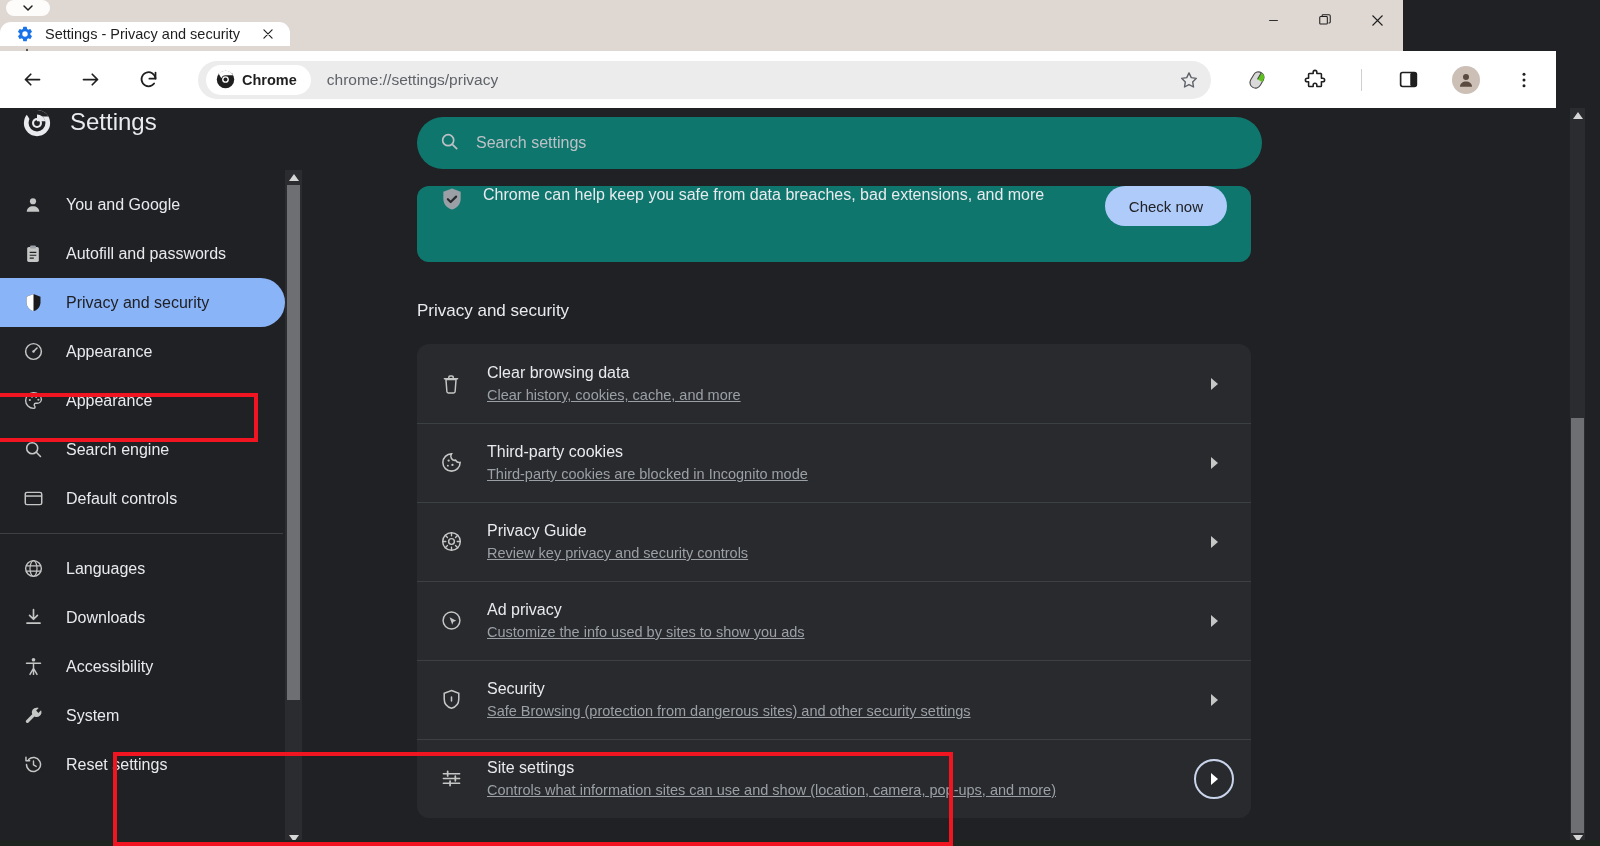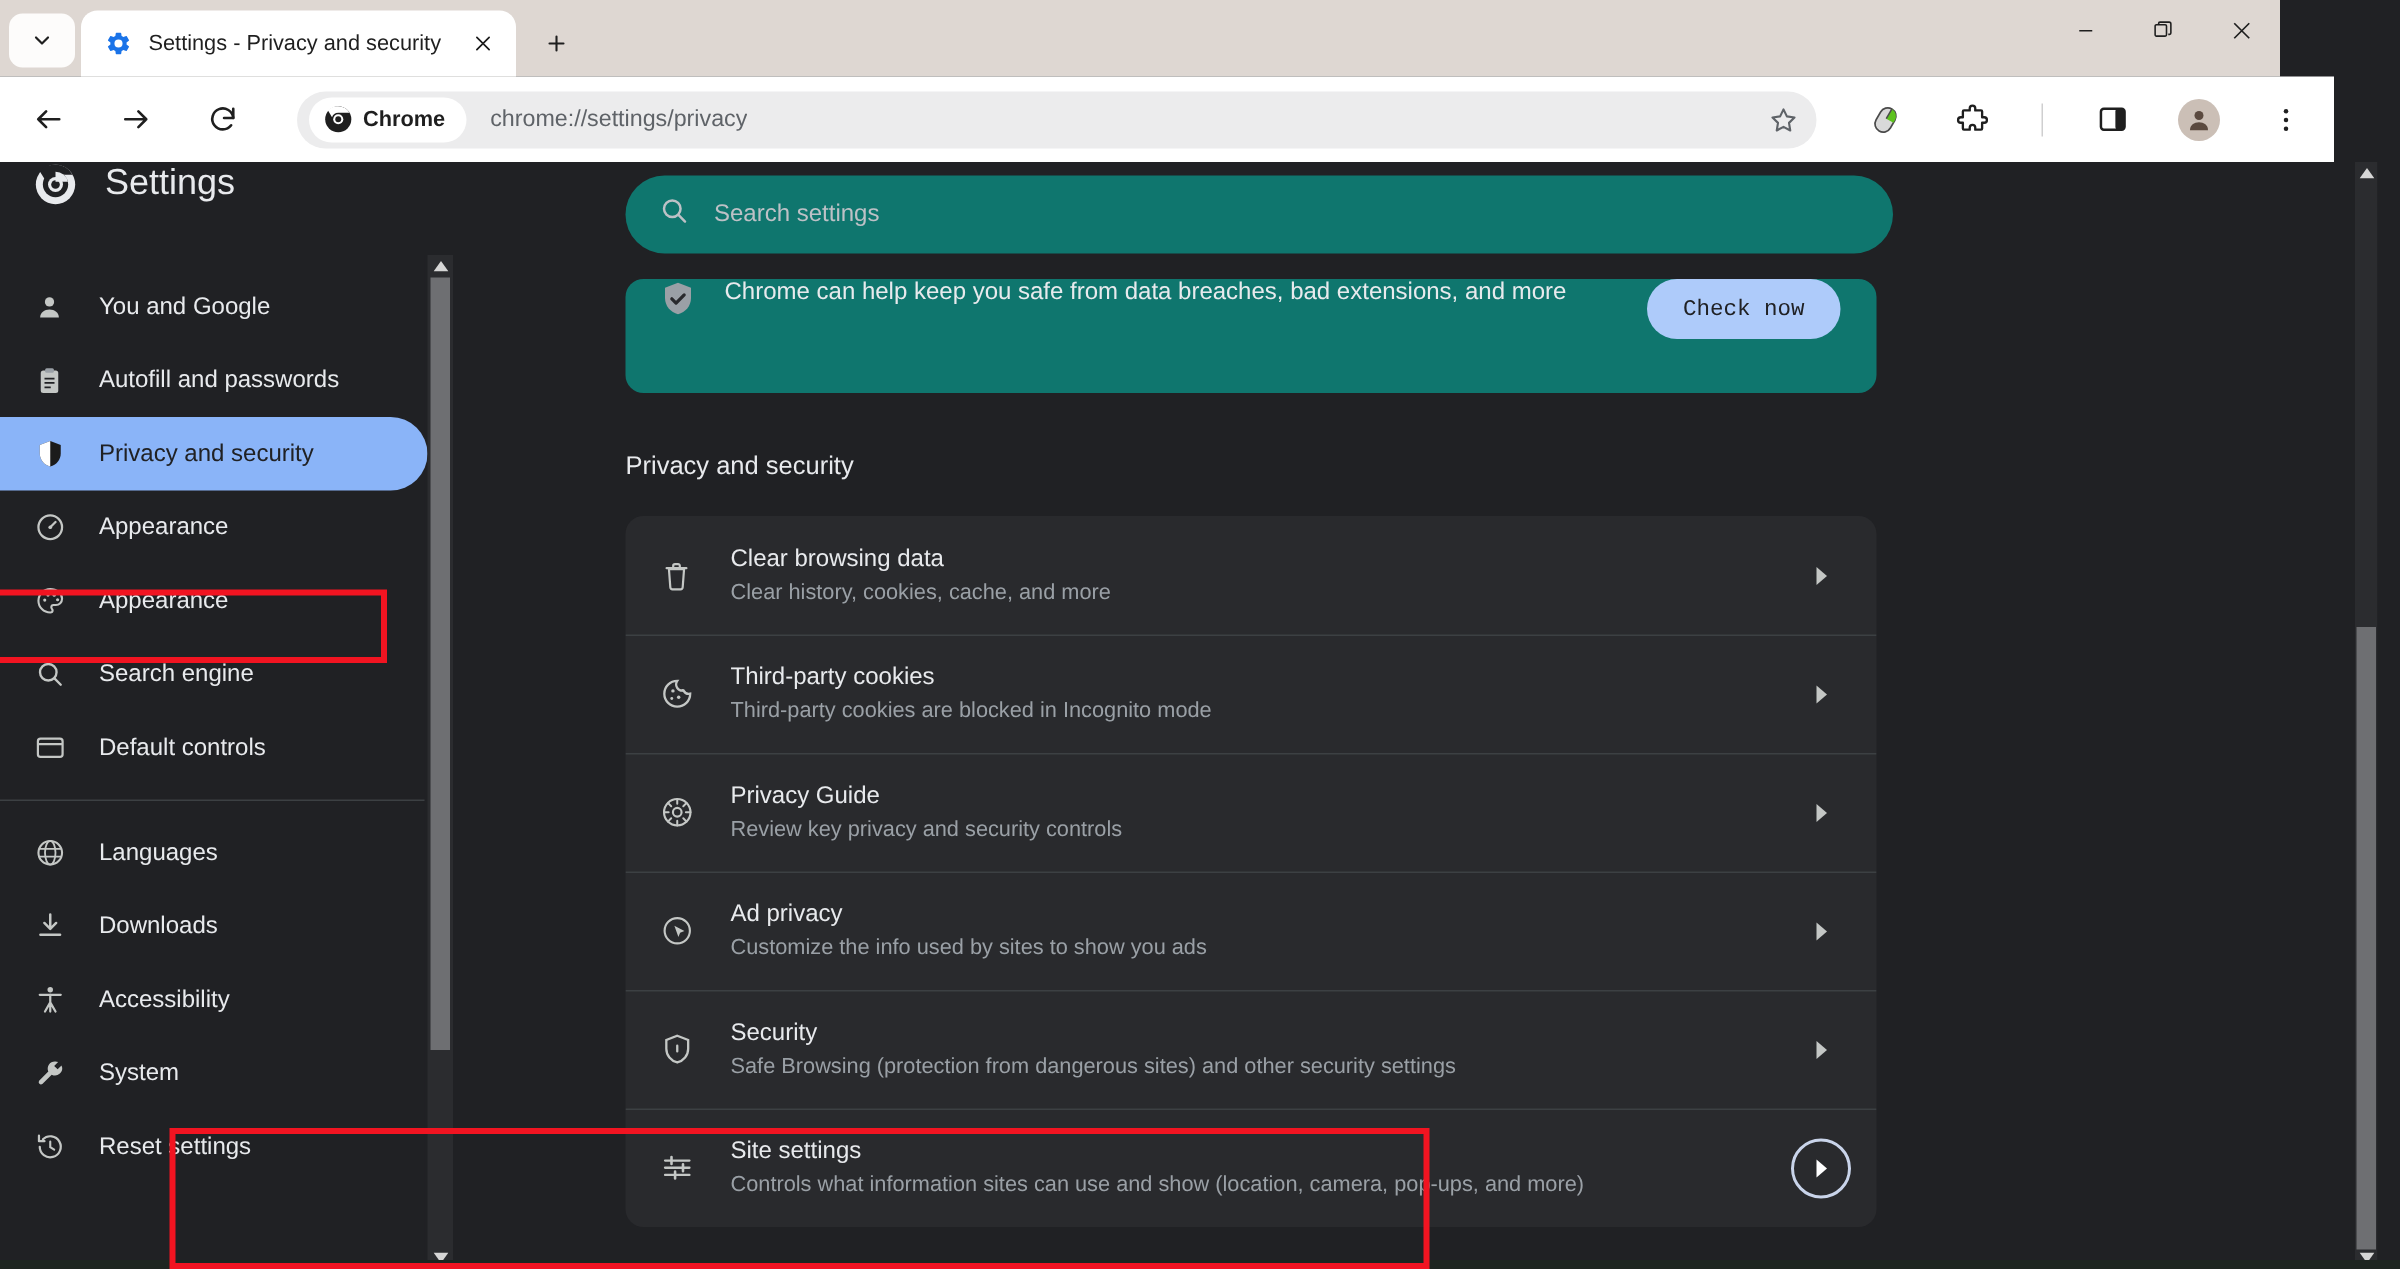--- a/index.html
+++ b/index.html
@@ -5,23 +5,23 @@
   * { box-sizing: border-box; margin: 0; padding: 0; }
   html, body {
     width: 1600px; height: 846px;
     background: #202124;
     font-family: "Liberation Sans", sans-serif;
     overflow: hidden;
   }
 
   
   .tabstrip {
-    position: absolute; left: 0; top: 0; width: 1520px; height: 51px;
+    position: absolute; left: 0; top: 0; width: 1403px; height: 51px;
     background: #ded7d2;
-    display: flex; align-items: flex-end;
+    display: flex;  flex-direction: column;
   }
   .tab-search {
     width: 44px; height: 36px; margin: 0 4px 6px 6px;
     background: #fdfcfb; border-radius: 9px;
     display: flex; align-items: center; justify-content: center;
     cursor: pointer;
   }
   .tab {
     height: 44px; width: 290px;
     background: #ffffff;
@@ -143,21 +143,21 @@
     position: absolute; left: 115px; top: 78px; width: 834px; height: 76px;
     background: #0f766e; border-radius: 12px;
     display: flex; align-items: flex-start; padding: 0 24px 0 22px; gap: 18px;
   }
   .safety-text { flex: 1; font-size: 16px; color: #e8eaed; }
   .check-now {
     height: 40px; padding: 0 24px; border-radius: 20px;
     background: #aecbfa; color: #202124; font-size: 15px;
     display: flex; align-items: center; justify-content: center;
     cursor: pointer; border: none;
-    font-family: Liberation Mono, monospace;
+    font-family: Liberation Sans, sans-serif;
   }
 
   .section-title {
     position: absolute; left: 115px; top: 193px;
     font-size: 17px; color: #e8eaed;
   }
 
   .settings-list {
     position: absolute; left: 115px; top: 236px; width: 834px;
     background: #292a2d; border-radius: 12px; overflow: hidden;
@@ -166,21 +166,21 @@
     display: flex; align-items: center; height: 79px;
     padding: 0 24px 0 22px; gap: 24px; cursor: pointer; position: relative;
   }
   .list-row + .list-row::before {
     content: ""; position: absolute; left: 0; top: 0; right: 0;
     height: 1px; background: #3c4043;
   }
   .row-icon { width: 24px; height: 24px; flex: 0 0 24px; display:flex; align-items:center; justify-content:center; }
   .row-text { flex: 1; display: flex; flex-direction: column; gap: 5px; }
   .row-title { font-size: 16px; color: #e8eaed; }
-  .row-sub { font-size: 14.5px; color: #9aa0a6; }
+  .row-sub { font-size: 14.5px; color: #9aa0a6; text-decoration: underline; }
   .row-arrow { width: 24px; height: 24px; flex: 0 0 24px; display:flex; align-items:center; justify-content:center; }
 
   .circle-highlight {
     position: absolute; right: 17px; top: 50%; transform: translateY(-50%);
     width: 40px; height: 40px; border-radius: 50%;
     border: 2.5px solid #c9d4ea; pointer-events: none;
   }
 
   
   .annot {

